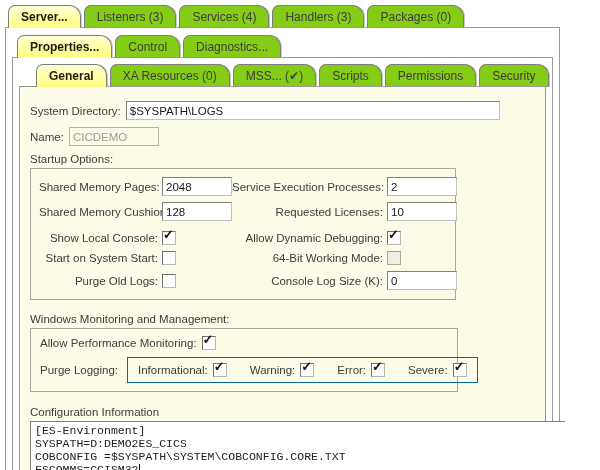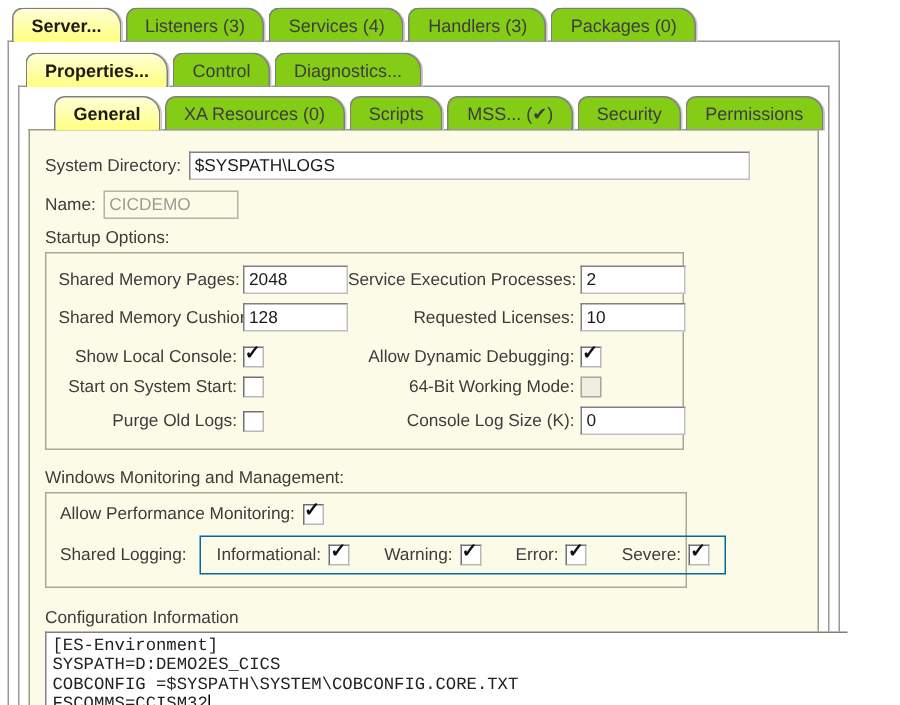--- a/index.html
+++ b/index.html
@@ -100,24 +100,24 @@
       <div class="tab active">Properties...</div>
       <div class="tab">Control</div>
       <div class="tab">Diagnostics...</div>
     </div>
 
     <div class="panel2">
 
       <div class="tabrow tabrow3">
         <div class="tab active">General</div>
         <div class="tab">XA Resources (0)</div>
+        <div class="tab">MSS... (✔)</div>
         <div class="tab">Scripts</div>
-        <div class="tab">MSS... (✔)</div>
+        <div class="tab">Permissions</div>
         <div class="tab">Security</div>
-        <div class="tab">Permissions</div>
       </div>
 
       <div class="panel3">
 
         <div class="frow">
           <label>System Directory:</label>
           <input class="txt w-sysdir" value="$SYSPATH\LOGS" style="">
         </div>
 
         <div class="frow">
@@ -163,21 +163,21 @@
 
         <div class="heading">Windows Monitoring and Management:</div>
         <div class="monbox">
           <div class="frow" style="margin:0;">
             <label>Allow Performance Monitoring:</label>
             <span class="cb checked">
                 <span class="mark">✓</span>
               </span>
           </div>
           <div class="evrow">
-            <label>Shared Logging:</label>
+            <label>Purge Logging:</label>
             <div class="evbox">
               <span class="evpair">
                 <label>Informational:</label>
                 <span class="cb checked">
                     <span class="mark">✓</span>
                   </span>
               </span>
               <span class="evpair">
                 <label>Warning:</label>
                 <span class="cb checked">

